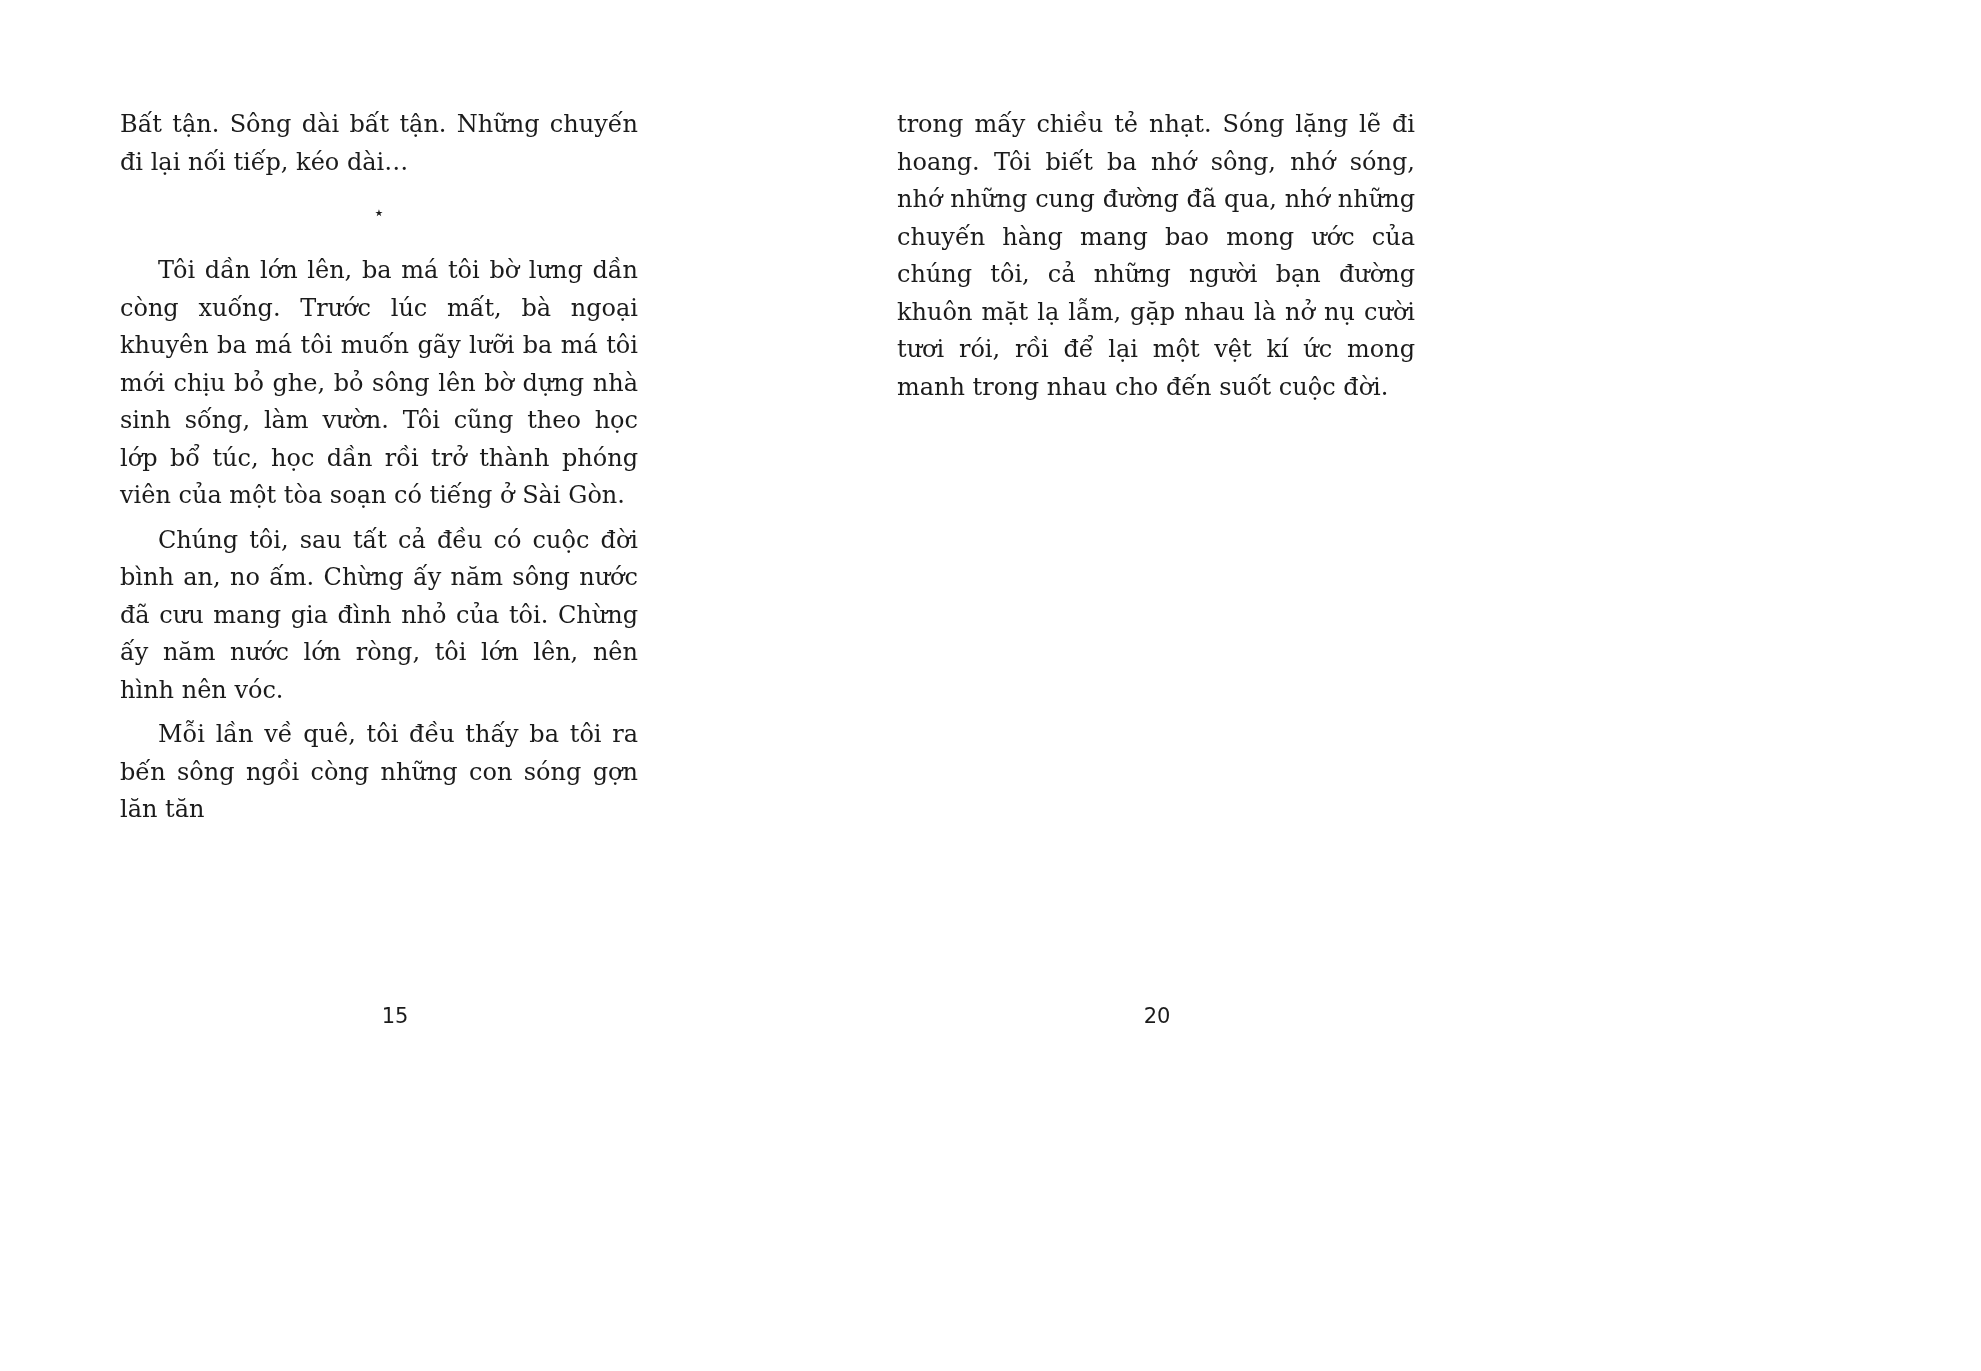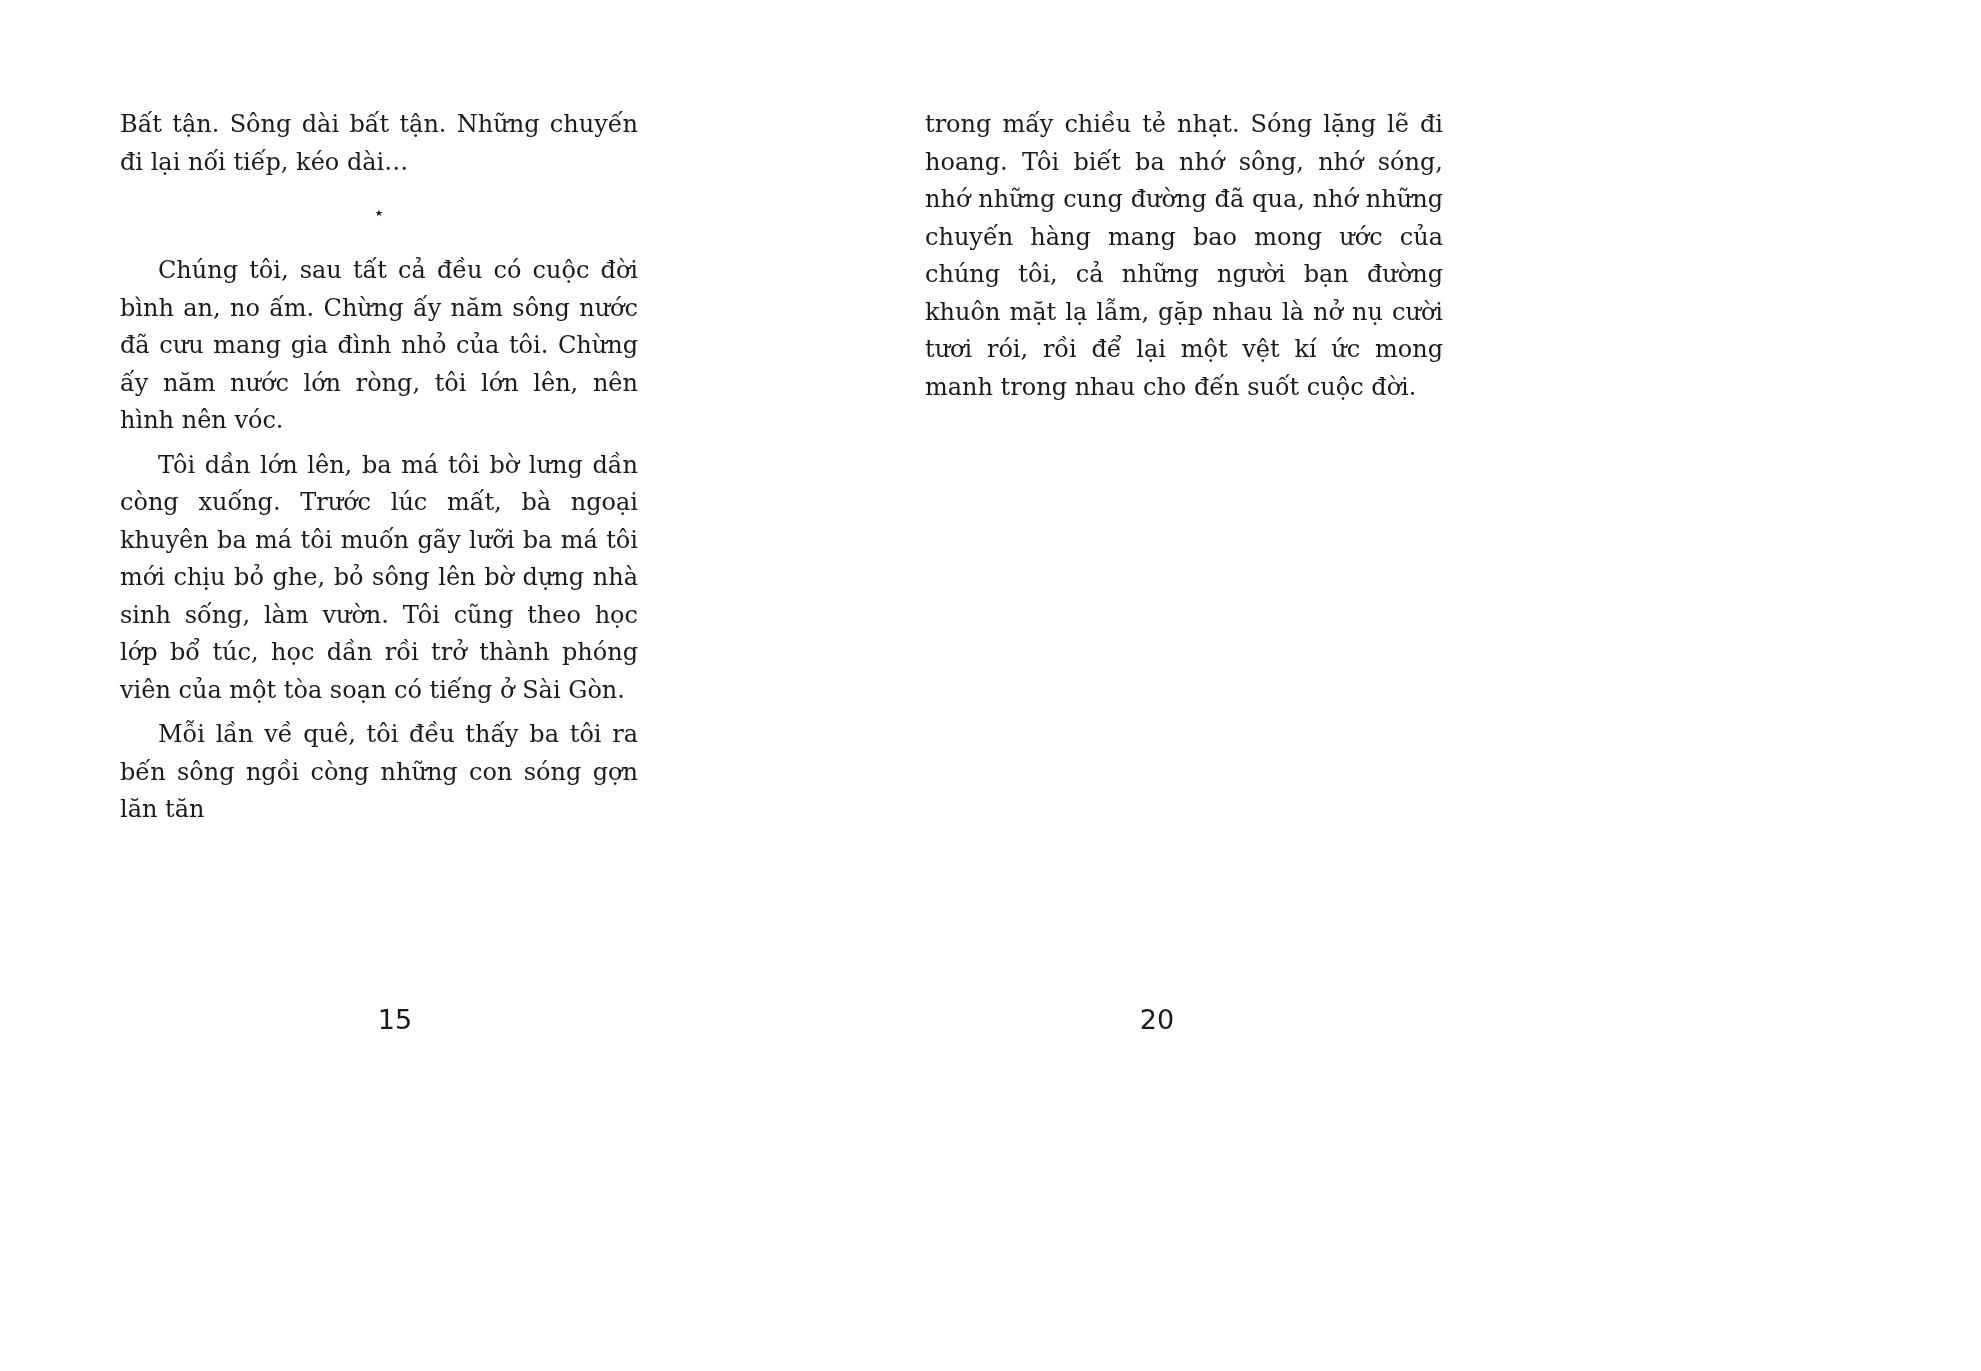--- a/index.html
+++ b/index.html
@@ -17,54 +17,54 @@
     }
     .column {
       position: absolute;
       top: 106px;
       width: 518px;
       font-size: 24px;
       line-height: 37.5px;
       text-align: justify;
     }
     .column.left  { left: 120px; }
-    .column.right { left: 925px; }
+    .column.right { left: 897px; }
     p.para {
       margin: 0 0 7px 0;
       text-indent: 38px;
     }
     p.para.no-indent { text-indent: 0; }
     .separator {
       text-align: center;
       font-size: 19px;
       line-height: 19px;
       margin: 22px 0 30px 0;
       text-indent: 0;
       color: #1b1b1b;
     }
     .page-number {
       position: absolute;
       top: 1004px;
       width: 60px;
       text-align: center;
       font-family: "DejaVu Sans", "Liberation Sans", sans-serif;
-      font-size: 27px;
+      font-size: 21px;
       color: #1b1b1b;
     }
     .page-number.left  { left: 365px; }
     .page-number.right { left: 1127px; }
   </style>
 </head>
 <body>
 
 <div class="column left">
   <p class="para no-indent">Bất tận. Sông dài bất tận. Những chuyến đi lại nối tiếp, kéo dài…</p>
   <div class="separator">⋆</div>
+  <p class="para">Tôi dần lớn lên, ba má tôi bờ lưng dần còng xuống. Trước lúc mất, bà ngoại khuyên ba má tôi muốn gãy lưỡi ba má tôi mới chịu bỏ ghe, bỏ sông lên bờ dựng nhà sinh sống, làm vườn. Tôi cũng theo học lớp bổ túc, học dần rồi trở thành phóng viên của một tòa soạn có tiếng ở Sài Gòn.</p>
   <p class="para">Chúng tôi, sau tất cả đều có cuộc đời bình an, no ấm. Chừng ấy năm sông nước đã cưu mang gia đình nhỏ của tôi. Chừng ấy năm nước lớn ròng, tôi lớn lên, nên hình nên vóc.</p>
-  <p class="para">Tôi dần lớn lên, ba má tôi bờ lưng dần còng xuống. Trước lúc mất, bà ngoại khuyên ba má tôi muốn gãy lưỡi ba má tôi mới chịu bỏ ghe, bỏ sông lên bờ dựng nhà sinh sống, làm vườn. Tôi cũng theo học lớp bổ túc, học dần rồi trở thành phóng viên của một tòa soạn có tiếng ở Sài Gòn.</p>
   <p class="para">Mỗi lần về quê, tôi đều thấy ba tôi ra bến sông ngồi còng những con sóng gợn lăn tăn</p>
 </div>
 
 <div class="column right">
   <p class="para no-indent">trong mấy chiều tẻ nhạt. Sóng lặng lẽ đi hoang. Tôi biết ba nhớ sông, nhớ sóng, nhớ những cung đường đã qua, nhớ những chuyến hàng mang bao mong ước của chúng tôi, cả những người bạn đường khuôn mặt lạ lẫm, gặp nhau là nở nụ cười tươi rói, rồi để lại một vệt kí ức mong manh trong nhau cho đến suốt cuộc đời.</p>
 </div>
 
 <div class="page-number left">15</div>
 <div class="page-number right">20</div>
 

